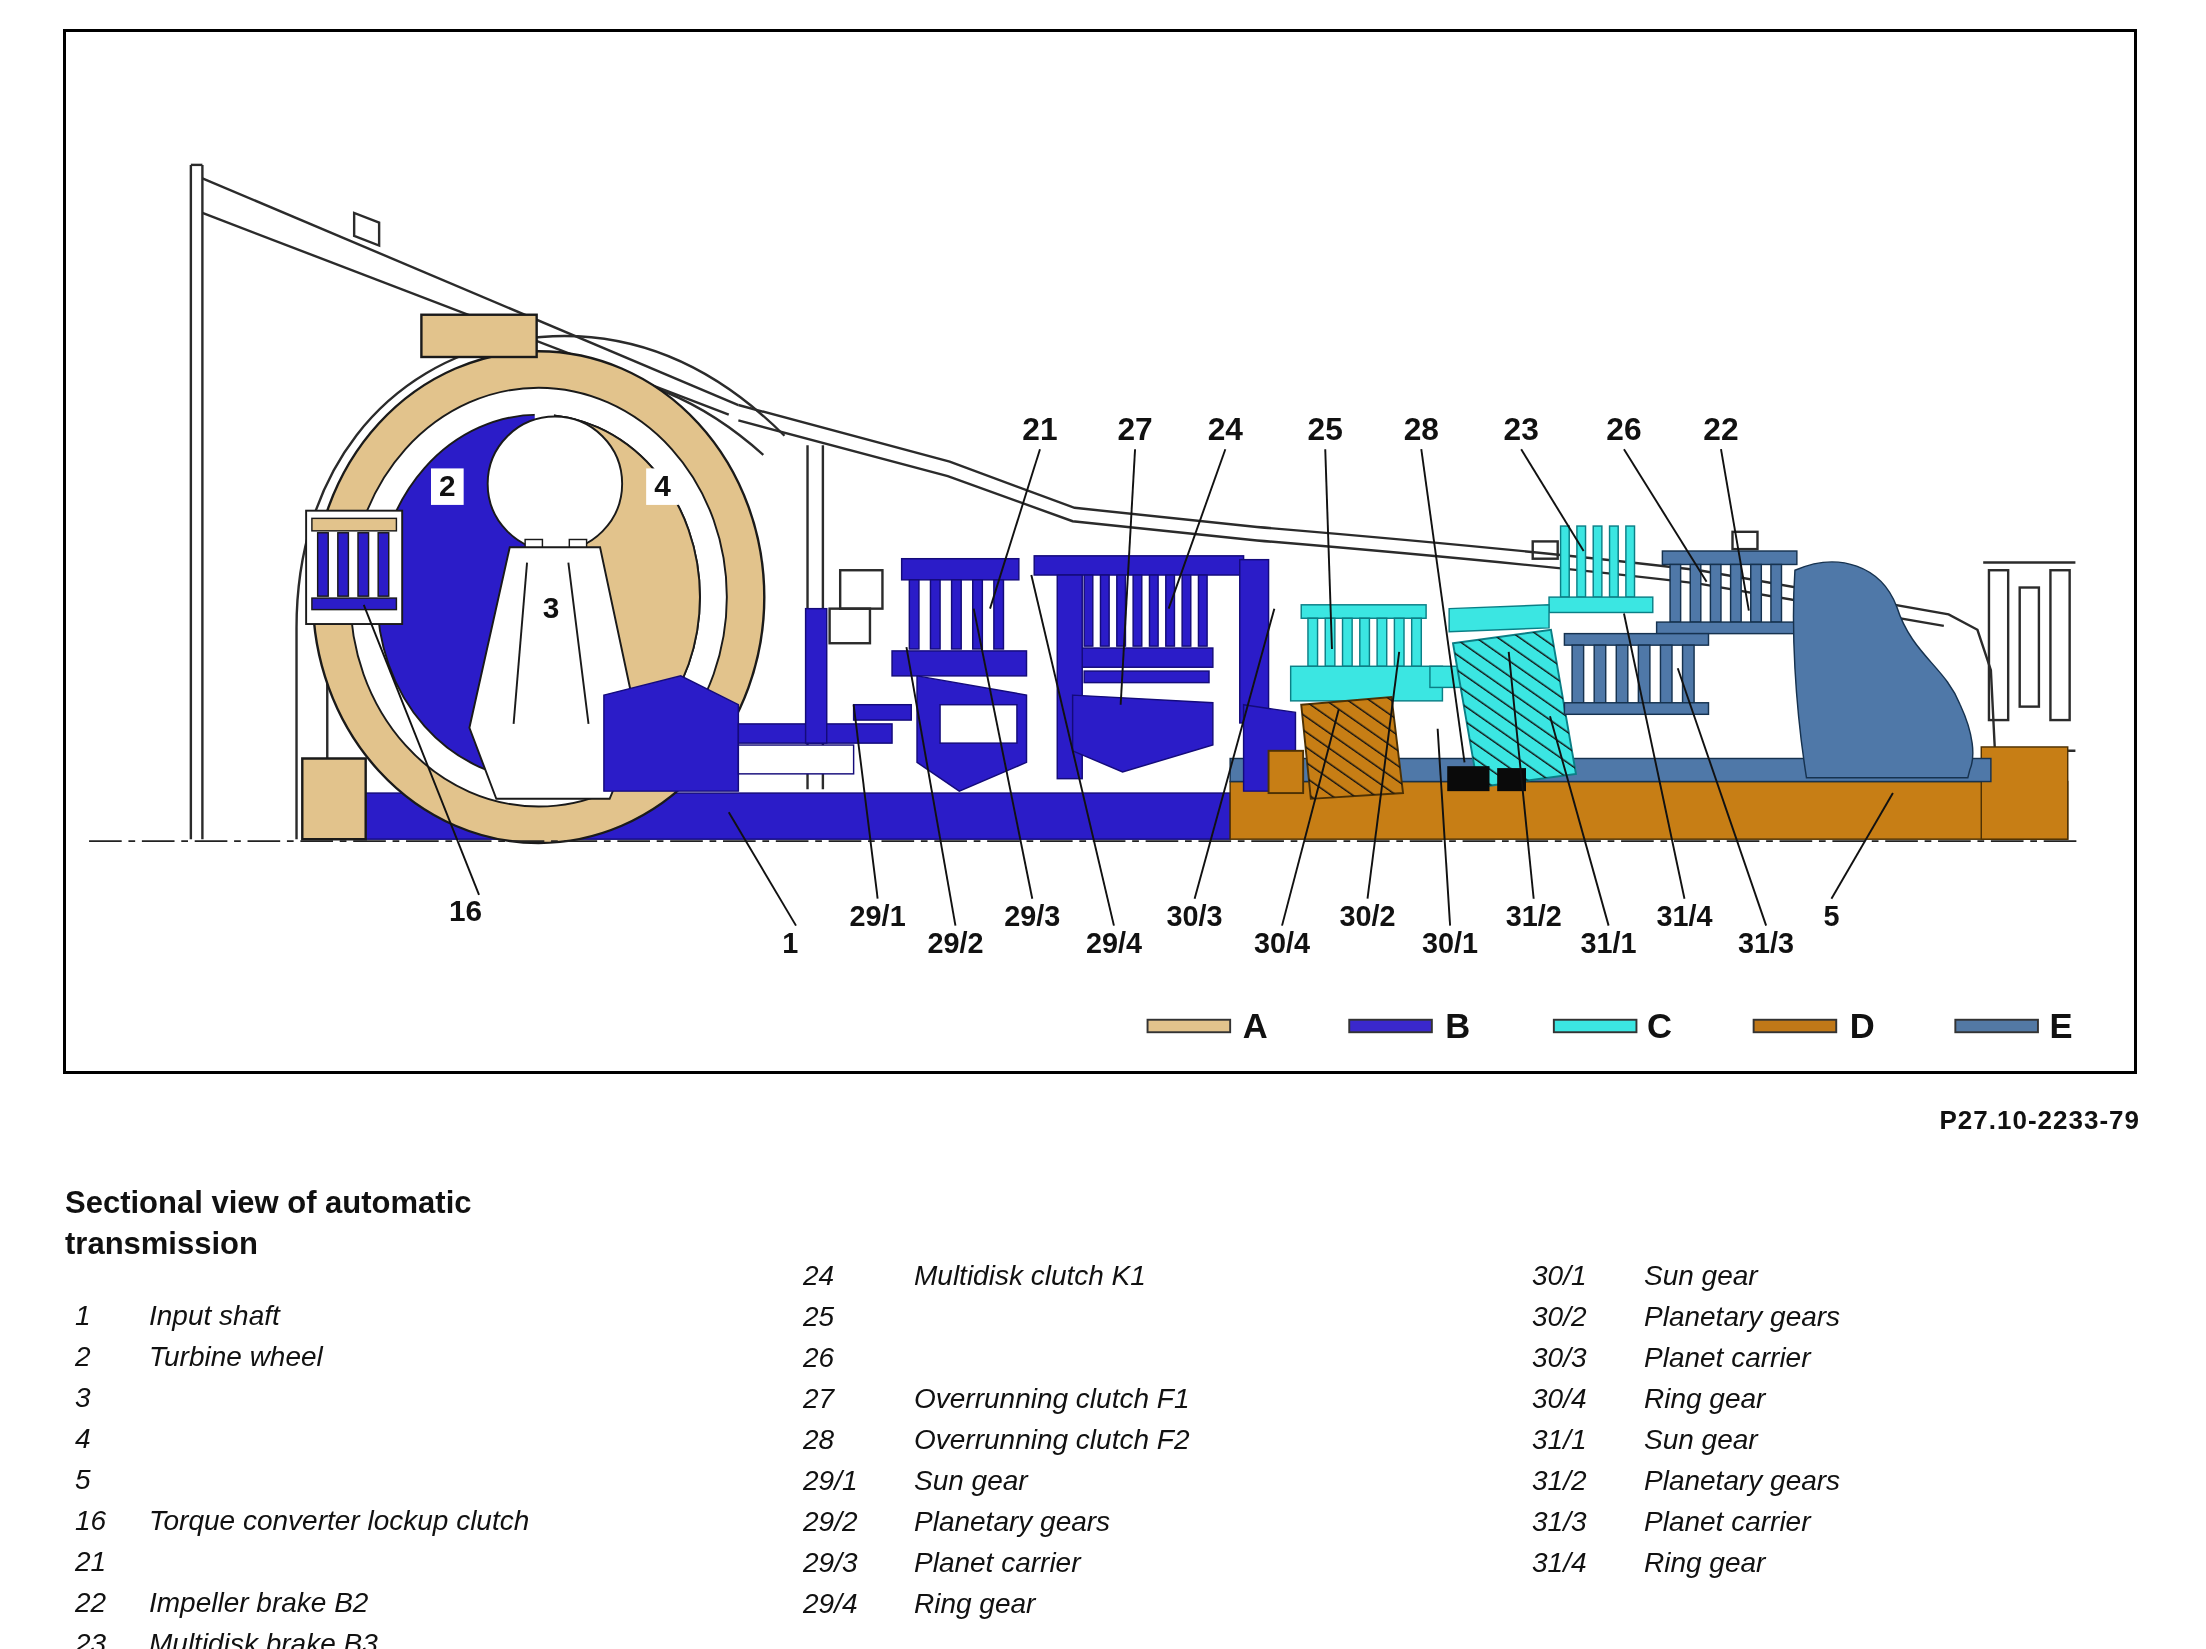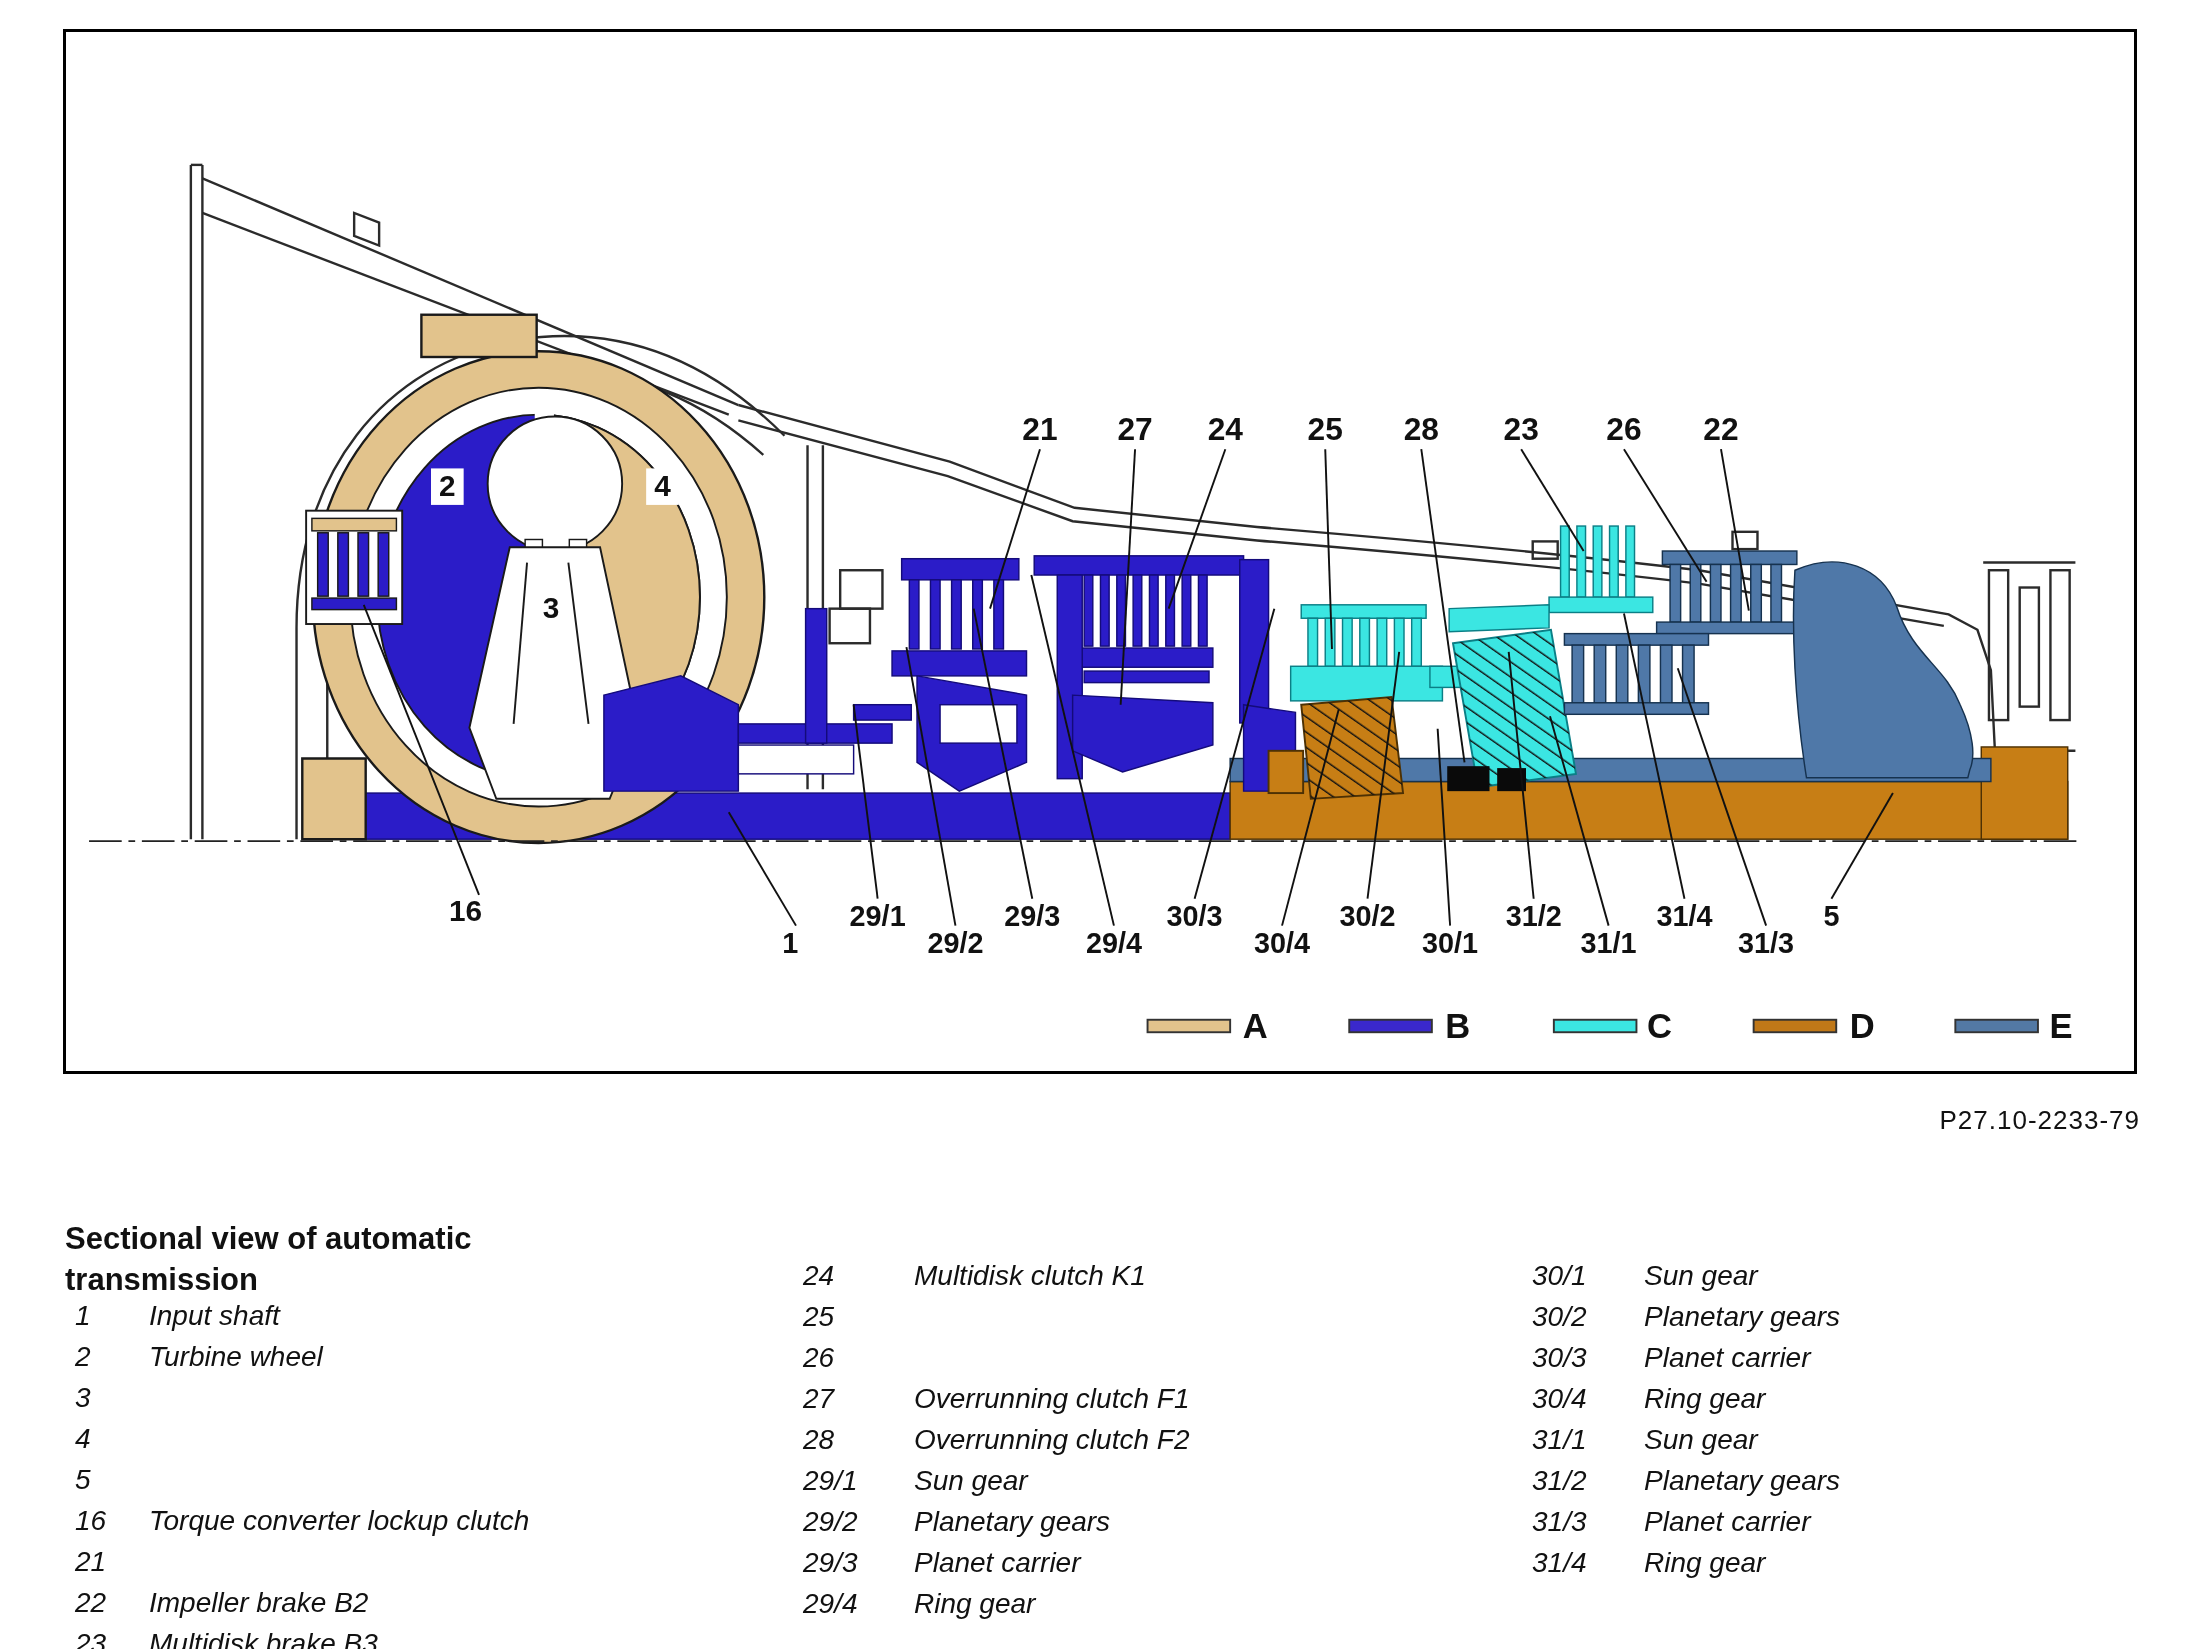--- a/index.html
+++ b/index.html
@@ -3,23 +3,23 @@
 <meta charset="utf-8">
 <style>
   html,body{margin:0;padding:0;background:#fff;}
   body{width:2207px;height:1650px;position:relative;overflow:hidden;
        font-family:"Liberation Sans",sans-serif;color:#111;}
   .frame{position:absolute;left:63px;top:29px;width:2068px;height:1039px;
          border:3.8px solid #000;background:#fff;}
   .frame svg{display:block;width:100%;height:100%;}
   svg text{font-family:"Liberation Sans",sans-serif;font-weight:bold;fill:#111;}
   .pcode{position:absolute;top:1105px;right:67px;font-size:26px;color:#111;
-         letter-spacing:1px;}
+         letter-spacing:1px;font-weight:bold;}
   .caption-title{position:absolute;left:65px;top:1182px;font-size:31px;
-                 font-weight:bold;line-height:41px;white-space:pre-line;margin-top:36px;}
+                 font-weight:bold;line-height:41px;white-space:pre-line;}
   .plist{position:absolute;font-size:28px;font-style:italic;}
   .plist .row{display:flex;height:41px;align-items:baseline;line-height:41px;}
   .plist .num{flex:0 0 auto;}
   .plist .lbl{flex:1 1 auto;}
   .col1{left:75px;top:1295px;width:672px;}
   .col1 .num{width:74px;}
   .col2{left:803px;top:1255px;width:692px;}
   .col2 .num{width:111px;}
   .col3{left:1532px;top:1255px;width:634px;}
   .col3 .num{width:112px;}

